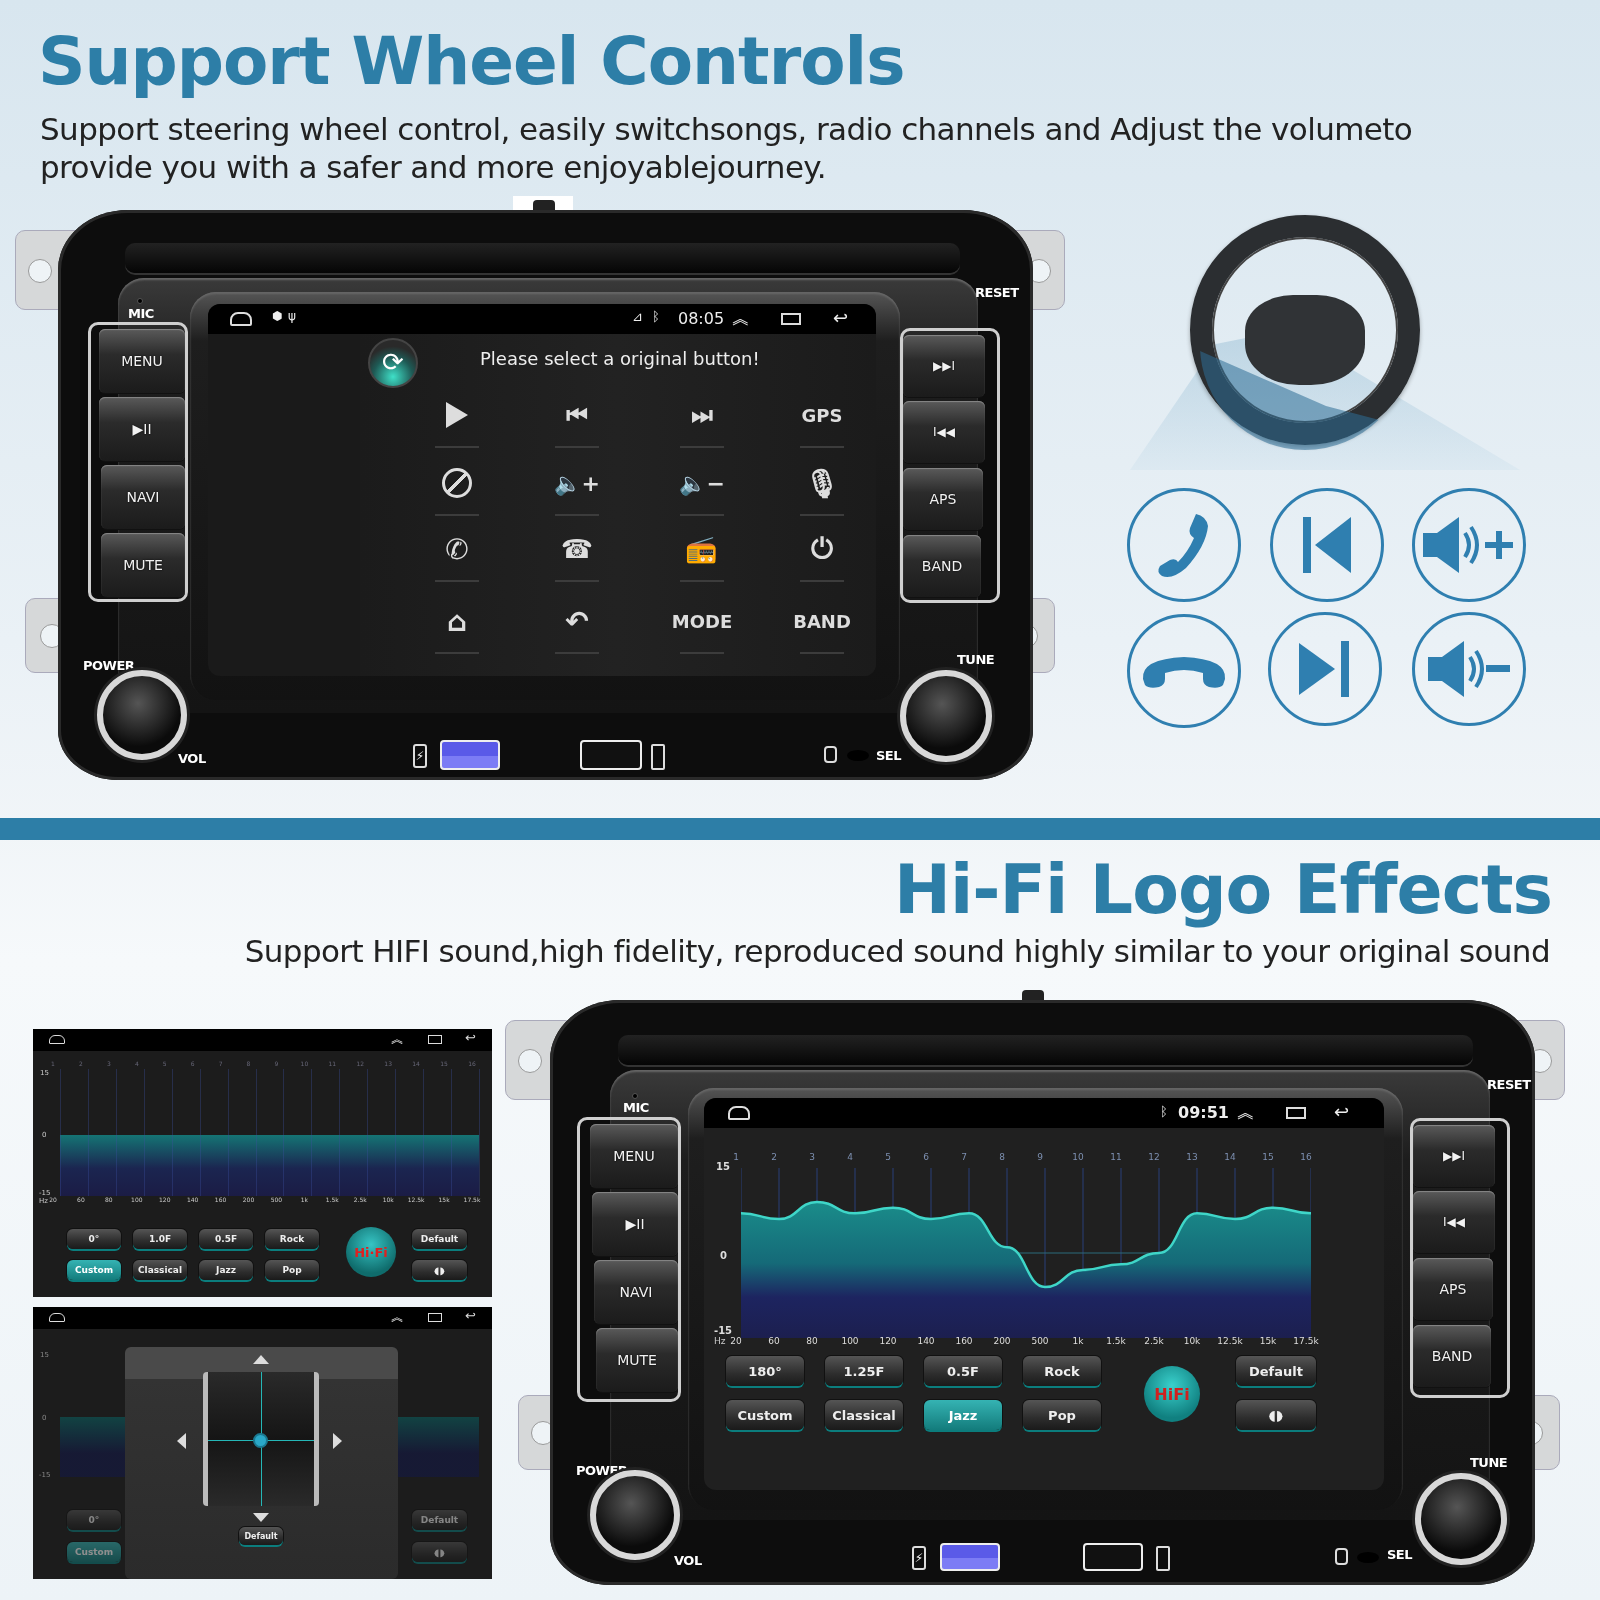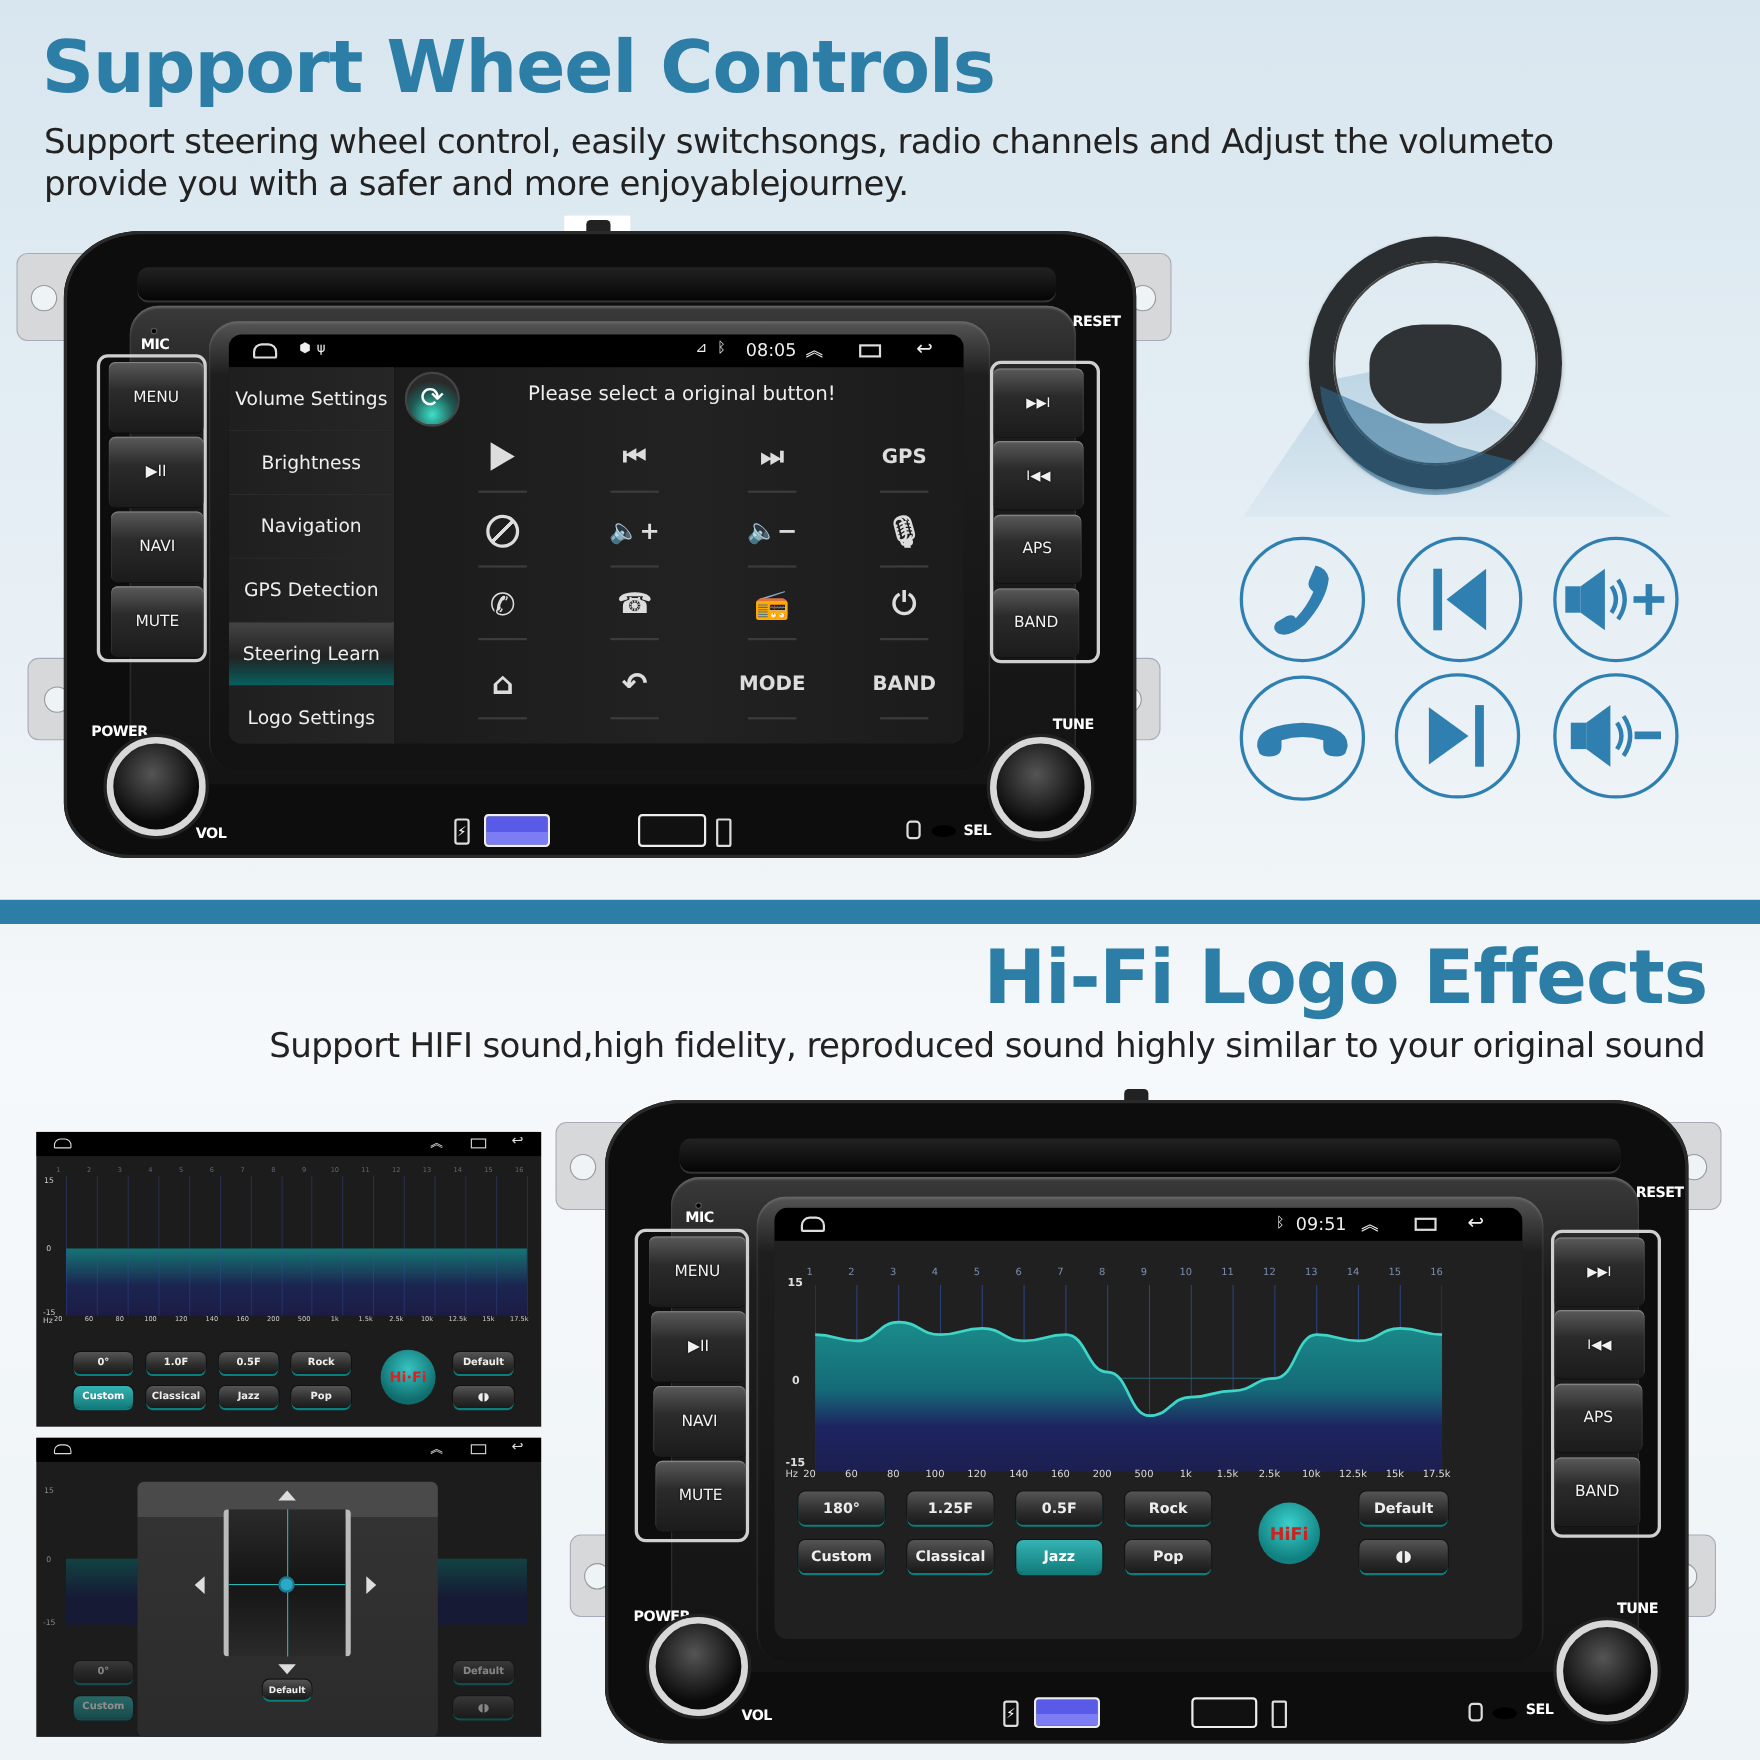--- a/index.html
+++ b/index.html
@@ -94,40 +94,20 @@
     <div class="statusbar" style="height:30px">
       <span class="abs" style="left:22px;top:8px;width:22px;height:14px;border:2px solid #ddd;border-radius:8px 8px 2px 2px"></span>
       <span class="abs" style="left:64px;top:5px;font-size:12px">⬢</span>
       <span class="abs" style="left:80px;top:5px;font-size:12px">ψ</span>
       <span class="abs" style="left:424px;top:5px;font-size:13px">⊿</span>
       <span class="abs" style="left:444px;top:5px;font-size:13px">ᛒ</span>
       <span class="abs" style="left:470px;top:5px;font-size:16px">08:05</span>
       <span class="abs" style="left:524px;top:2px;font-size:18px">︽</span>
       <span class="abs" style="left:573px;top:9px;width:20px;height:12px;border:2px solid #ddd"></span>
       <span class="abs" style="left:625px;top:3px;font-size:18px">↩</span>
-    </div>
-    <div class="abs" style="left:0;top:30px;width:150px;height:342px;background:#1d1d1d;border-right:2px solid #2e2e2e">
-      <div class="menuitem" style="top:0">
-          <span>Volume Settings</span>
-        </div>
-      <div class="menuitem" style="top:58px">
-          <span>Brightness</span>
-        </div>
-      <div class="menuitem" style="top:116px">
-          <span>Navigation</span>
-        </div>
-      <div class="menuitem" style="top:174px">
-          <span>GPS Detection</span>
-        </div>
-      <div class="menuitem active" style="top:232px">
-          <span>Steering Learn</span>
-        </div>
-      <div class="menuitem" style="top:290px">
-          <span>Logo Settings</span>
-        </div>
     </div>
     <div class="abs" style="left:152px;top:30px;width:516px;height:342px;background:linear-gradient(90deg,#1b1b1b,#222 50%,#1b1b1b)">
       <div class="abs" style="left:8px;top:4px;width:50px;height:50px;border-radius:50%;background:radial-gradient(circle at 50% 80%,#3fe0c8,#1e5a55 45%,#2a2a2a 70%);border:2px solid #444;color:#fff;font-size:26px;text-align:center;line-height:44px">⟳</div>
       <div class="abs" style="left:120px;top:14px;color:#eee;font-size:18px">Please select a original button!</div>
 
       <div class="fn" style="left:35px;top:48px">
           <span style="width:0;height:0;border-left:22px solid #ddd;border-top:13px solid transparent;border-bottom:13px solid transparent"></span>
         </div>
       <div class="fn" style="left:155px;top:48px">
           <span style="font-size:24px">⏮</span>
@@ -398,21 +378,21 @@
   <div class="abs" style="left:940px;top:1543px;width:60px;height:28px;border:2px solid #eee;border-radius:4px;background:linear-gradient(#5a5ae8 55%,#7c7cf5 55%)"></div>
   <div class="abs" style="left:1083px;top:1543px;width:60px;height:28px;border:2px solid #eee;border-radius:4px;background:#111"></div>
   <div class="abs" style="left:1156px;top:1546px;width:14px;height:25px;border:2px solid #ddd;border-radius:2px"></div>
   <div class="abs" style="left:1335px;top:1548px;width:13px;height:17px;border:2px solid #ddd;border-radius:4px"></div>
   <div class="abs" style="left:1357px;top:1552px;width:22px;height:11px;border-radius:50%;background:#000"></div>
 
   <div class="screen" style="left:704px;top:1098px;width:680px;height:392px;background:#202020">
     <div class="statusbar" style="height:30px">
       <span class="abs" style="left:24px;top:8px;width:22px;height:14px;border:2px solid #ddd;border-radius:8px 8px 2px 2px"></span>
       <span class="abs" style="left:456px;top:6px;font-size:13px">ᛒ</span>
-      <span class="abs" style="left:474px;top:5px;font-size:16px;font-weight:normal">09:51</span>
+      <span class="abs" style="left:474px;top:5px;font-size:16px;font-weight:bold">09:51</span>
       <span class="abs" style="left:533px;top:2px;font-size:18px">︽</span>
       <span class="abs" style="left:582px;top:9px;width:20px;height:12px;border:2px solid #ddd"></span>
       <span class="abs" style="left:630px;top:3px;font-size:18px">↩</span>
     </div>
     <div class="abs" style="left:12px;top:63px;font-size:10px;color:#ddd;font-weight:bold">15</div>
     <div class="abs" style="left:16px;top:152px;font-size:10px;color:#ddd;font-weight:bold">0</div>
     <div class="abs" style="left:10px;top:227px;font-size:10px;color:#ddd;font-weight:bold">-15</div>
     <div class="abs" style="left:10px;top:238px;font-size:9px;color:#ccc">Hz</div>
     <div class="abs" id="big-eq-bands" style="left:32px;top:54px;width:580px;height:12px">
         <span class="abs" style="left: 0px; top: 0px; font-size: 9px; color: rgb(124, 143, 176); transform: translateX(-50%);">1</span>

